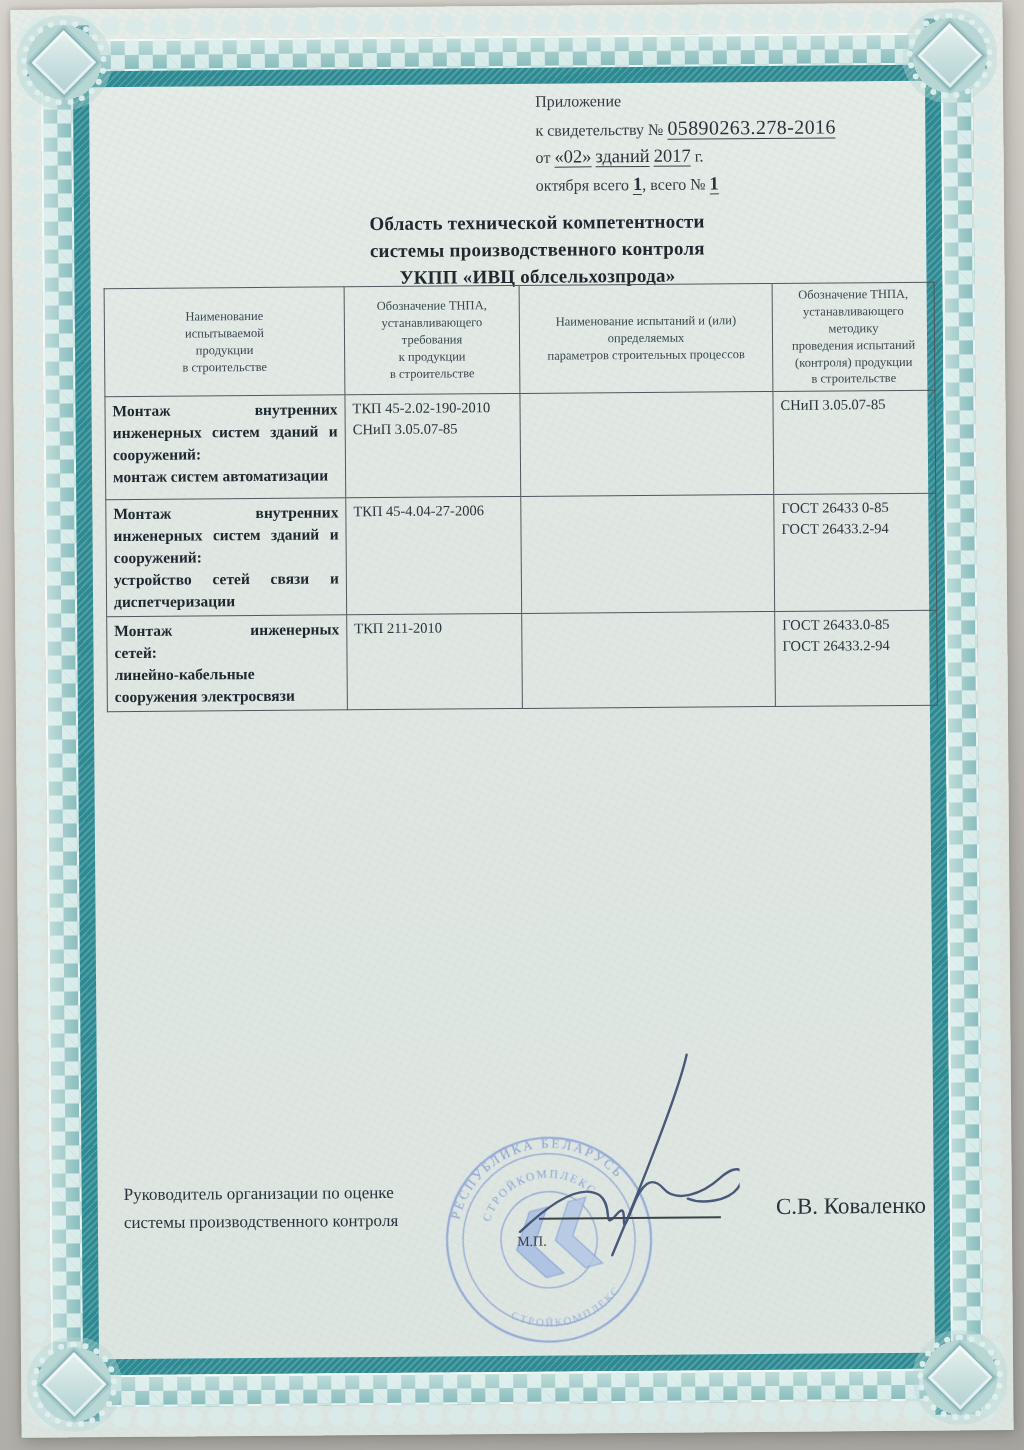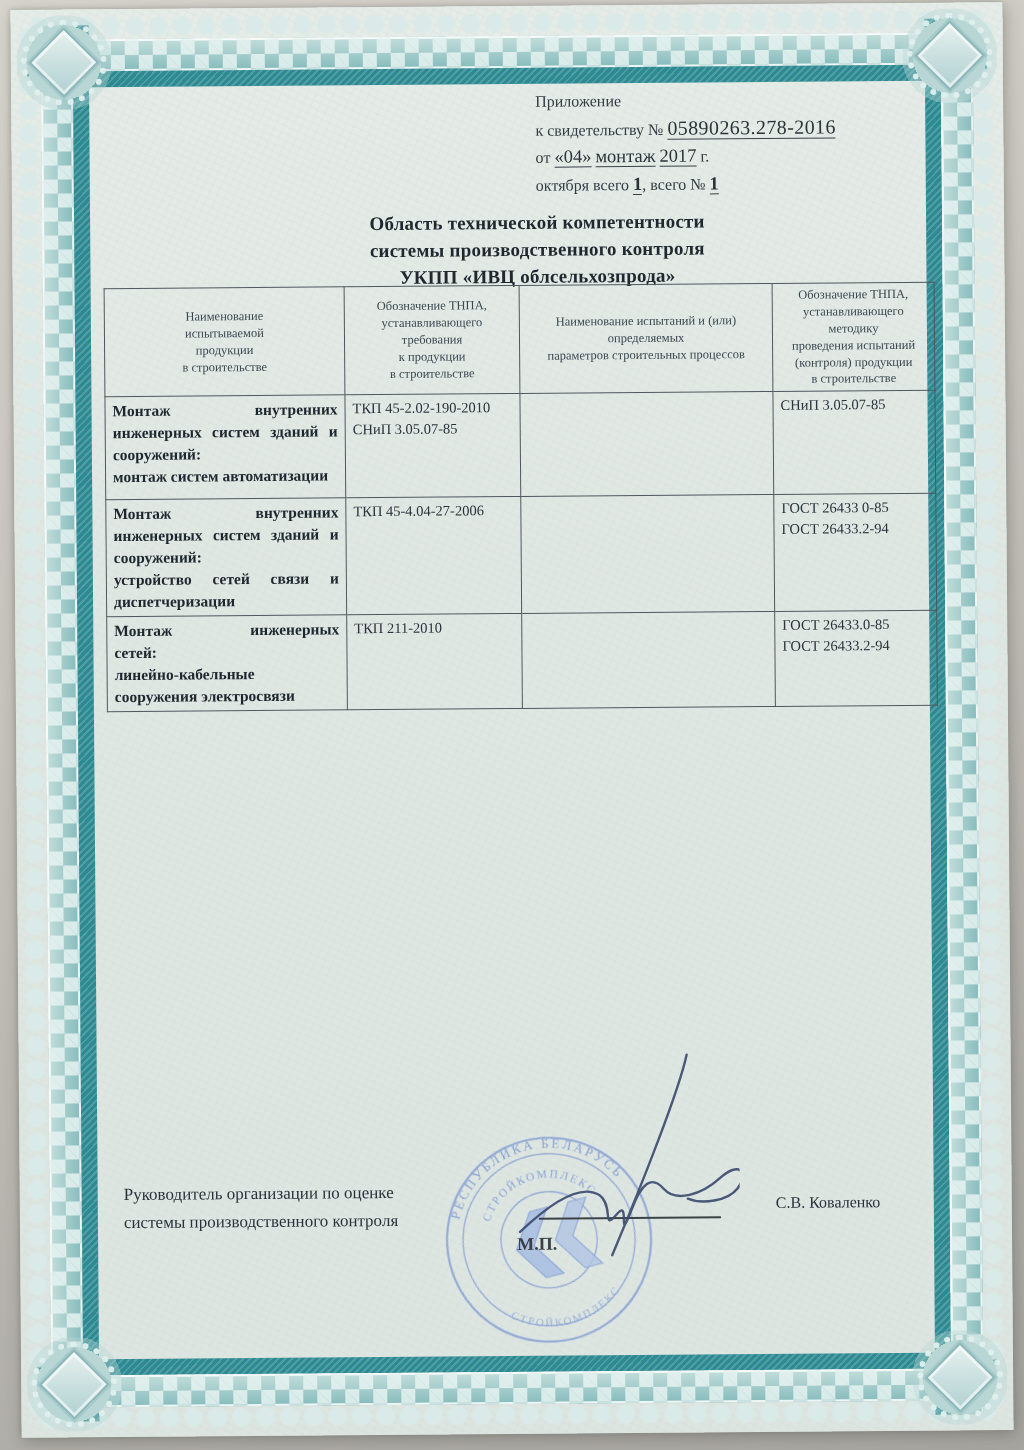--- a/index.html
+++ b/index.html
@@ -78,22 +78,22 @@
   table.comp td,table.comp th{border:1px solid #4f585d;padding:3px 7px;vertical-align:top;overflow:hidden;}
   table.comp th{font-weight:normal;font-size:12.5px;line-height:1.35;color:#39474f;
     text-align:center;vertical-align:middle;white-space:pre-line;}
   .tr-head{height:92px;} .tr-r0{height:103px;} .tr-r1{height:98px;} .tr-r2{height:77px;}
   td.prod{font-weight:bold;font-size:15.5px;line-height:1.42;color:#1d272e;padding-left:9px;}
   td.prod .blk{display:block;text-align:justify;}
   td.prod .jl{white-space:pre-line;text-align:justify;text-align-last:justify;}
   td.tnpa,td.meth{font-size:14.5px;line-height:1.45;white-space:pre-line;color:#28333b;}
   
   .role{position:absolute;left:104px;top:1172px;font-size:17px;line-height:1.65;color:#27323a;}
-  .signer{position:absolute;left:756px;top:1190px;font-size:16px;color:#27323a;}
-  .mp{position:absolute;left:497px;top:1228px;font-size:18px;font-weight:bold;color:#3a3f46;z-index:6;}
+  .signer{position:absolute;left:756px;top:1190px;font-size:23px;color:#27323a;}
+  .mp{position:absolute;left:497px;top:1228px;font-size:14px;font-weight:normal;color:#3a3f46;z-index:6;}
   .sigline{position:absolute;left:519px;top:1212px;width:182px;height:2px;background:#3c4347;z-index:5;}
   .stamp{position:absolute;left:414px;top:1119px;width:230px;height:230px;z-index:4;
     opacity:.82;filter:blur(.3px);transform:rotate(-14deg);}
   .signature{position:absolute;left:420px;top:1010px;width:300px;height:250px;z-index:6;}
 </style>
 </head>
 <body>
 
 <div class="paper">
 
@@ -127,22 +127,22 @@
   <div class="content">
 
     <div class="meta">
       <div class="row lab">Приложение</div>
       <div class="row">
         <span class="lab">к свидетельству №</span>
         <span class="num u">05890263.278-2016</span>
       </div>
       <div class="row">
         <span class="lab">от</span>
-        <span class="val u">«04»</span>
-        <span class="val u">монтаж</span>
+        <span class="val u">«02»</span>
+        <span class="val u">зданий</span>
         <span class="val u">2017</span>
         <span class="lab">г.</span>
       </div>
       <div class="row">
         <span class="lab">октября всего</span>
         <span class="val b u">1</span><span class="lab">, всего №</span>
         <span class="val b u">1</span>
       </div>
     </div>
 

